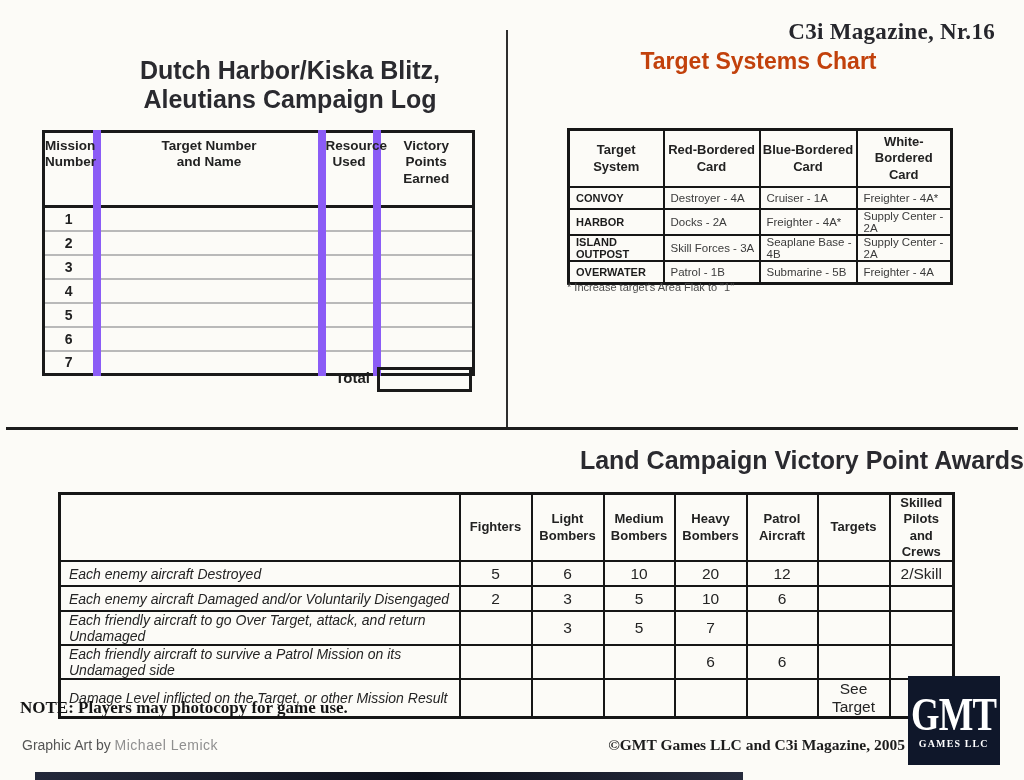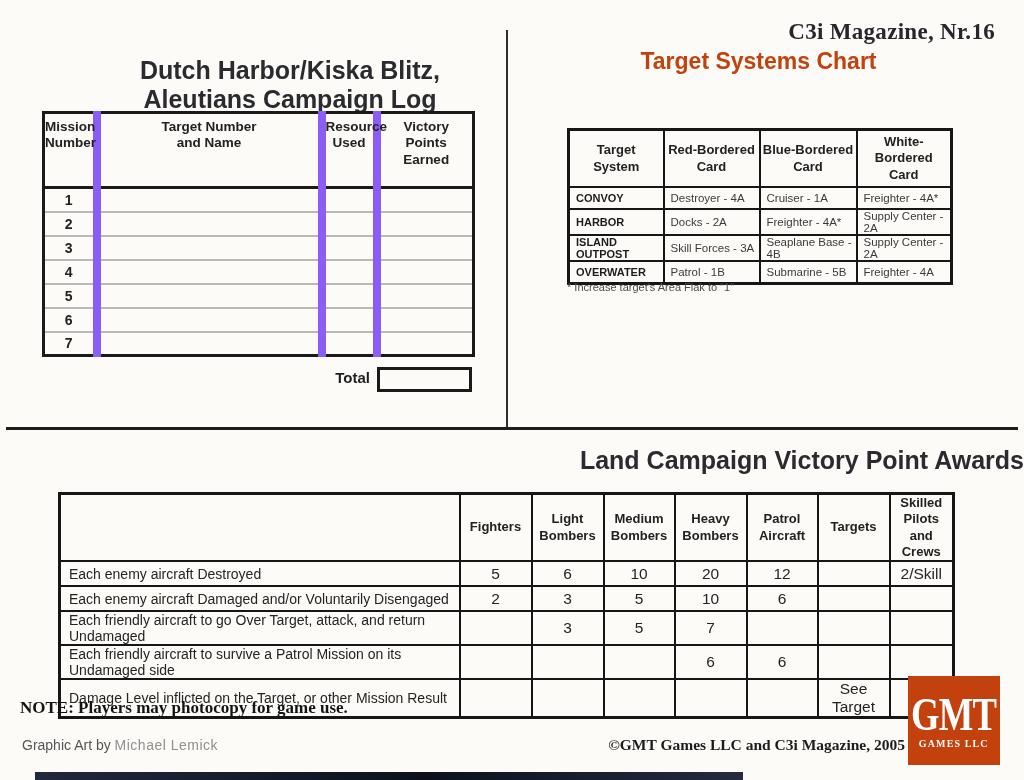--- a/index.html
+++ b/index.html
@@ -18,21 +18,21 @@
   .lcv-title{left:0;top:446px;width:1024px;text-align:right;font-weight:700;font-size:25px;color:#2a2a2f;}
 
   
   .vdiv{left:506px;top:30px;width:2px;height:398px;background:#2e2e2e;}
   .hdiv{left:6px;top:427px;width:1012px;height:3px;background:#1d1d1d;}
 
   table{border-collapse:collapse;table-layout:fixed;}
   th,td{padding:0;}
 
   
-  .log-wrap{left:42px;top:111px;}
+  .log-wrap{left:42px;top:130px;}
   .log-table{border:3px solid #1a1a1a;width:430px;}
   .log-table th,.log-table td{border-left:8px solid #8b5cf6;}
   .log-table th:first-child,.log-table td:first-child{border-left:none;}
   .log-table thead th{border-bottom:3px solid #1a1a1a;height:67px;vertical-align:top;padding-top:5px;font-size:13.5px;line-height:1.22;font-weight:700;text-align:center;}
   .log-table tbody tr{height:24px;}
   .log-table tbody td{border-top:2px solid #b9b9b9;}
   .log-table tbody td.num{font-weight:700;font-size:14px;text-align:center;}
   .total-label{left:265px;top:369px;width:105px;text-align:right;font-weight:700;font-size:15px;color:#1e1e1e;}
   .total-box{left:377px;top:367px;width:89px;height:19px;border:3px solid #1a1a1a;}
 
@@ -47,29 +47,29 @@
   .tsc-table td.card{font-size:11.5px;color:#3b3b3b;}
   .tsc-footnote{left:567px;top:281px;font-size:11px;color:#4a4a4a;text-align:center;}
 
   
   .lcv-wrap{left:58px;top:492px;}
   .lcv-table{border:3px solid #161616;width:897px;}
   .lcv-table th,.lcv-table td{border:2px solid #161616;}
   .lcv-table thead tr{height:44px;}
   .lcv-table thead th{font-size:13px;line-height:1.25;font-weight:700;text-align:center;vertical-align:middle;}
   .lcv-table tbody tr{height:25px;}
-  .lcv-table td.lab{font-size:14px;padding-left:8px;text-align:left;color:#242424;}
+  .lcv-table td.lab{font-size:14px;padding-left:8px;text-align:left;color:#242424;font-style:italic;}
   .lcv-table td.val{font-size:15.5px;text-align:center;color:#242424;}
 
   
   .note{left:20px;top:698px;font-family:"Liberation Serif",serif;font-weight:700;font-size:17px;color:#141414;}
   .credit{left:22px;top:737px;font-size:14px;color:#555;}
   .credit .name{color:#8f8f8f;letter-spacing:.5px;}
   .copyright{right:119px;top:736px;font-family:"Liberation Serif",serif;font-weight:700;font-size:15.5px;color:#1c1c1c;}
-  .gmt-logo{left:908px;top:676px;width:92px;height:89px;background:#c2410c;color:#fff;
+  .gmt-logo{left:908px;top:676px;width:92px;height:89px;background:#0f172a;color:#fff;
     display:flex;flex-direction:column;align-items:center;justify-content:center;}
   .gmt-big{font-family:"Liberation Serif",serif;font-weight:700;font-size:47px;line-height:.95;transform:scaleX(.78);letter-spacing:-1px;}
   .gmt-small{font-family:"Liberation Serif",serif;font-weight:700;font-size:10.5px;letter-spacing:1.2px;transform:scaleX(.95);margin-top:1px;}
   .scan-band{left:35px;top:772px;width:708px;height:8px;background:linear-gradient(90deg,#23283a,#0d101c 55%,#262b3d);}
 </style>
 </head>
 <body>
 
 <div class="abs magazine-title">C3i Magazine, Nr.16</div>
 <div class="abs log-title pre">Dutch Harbor/Kiska Blitz,

